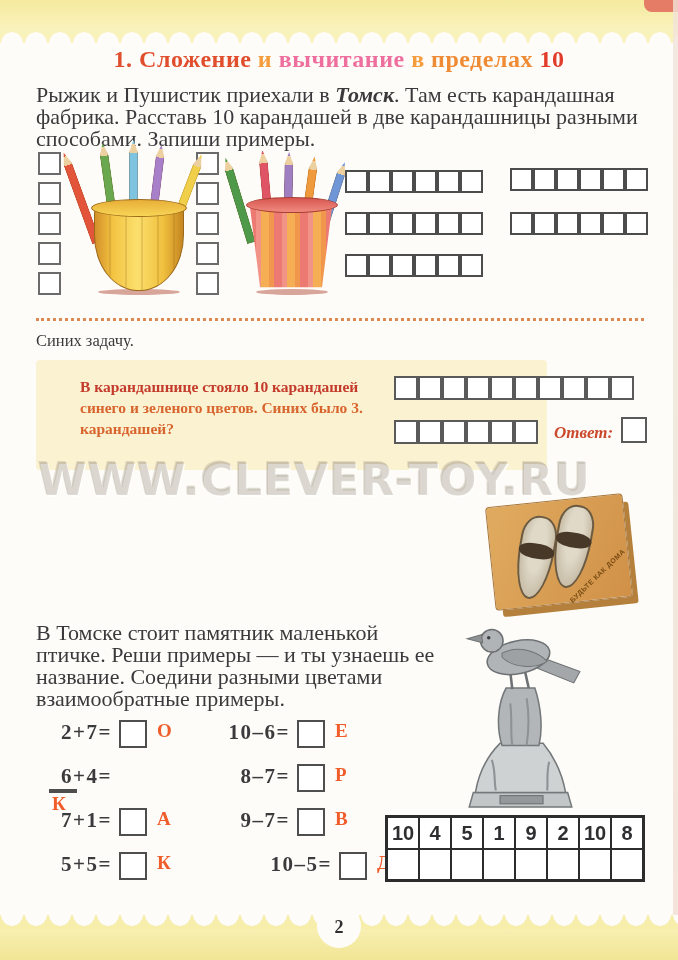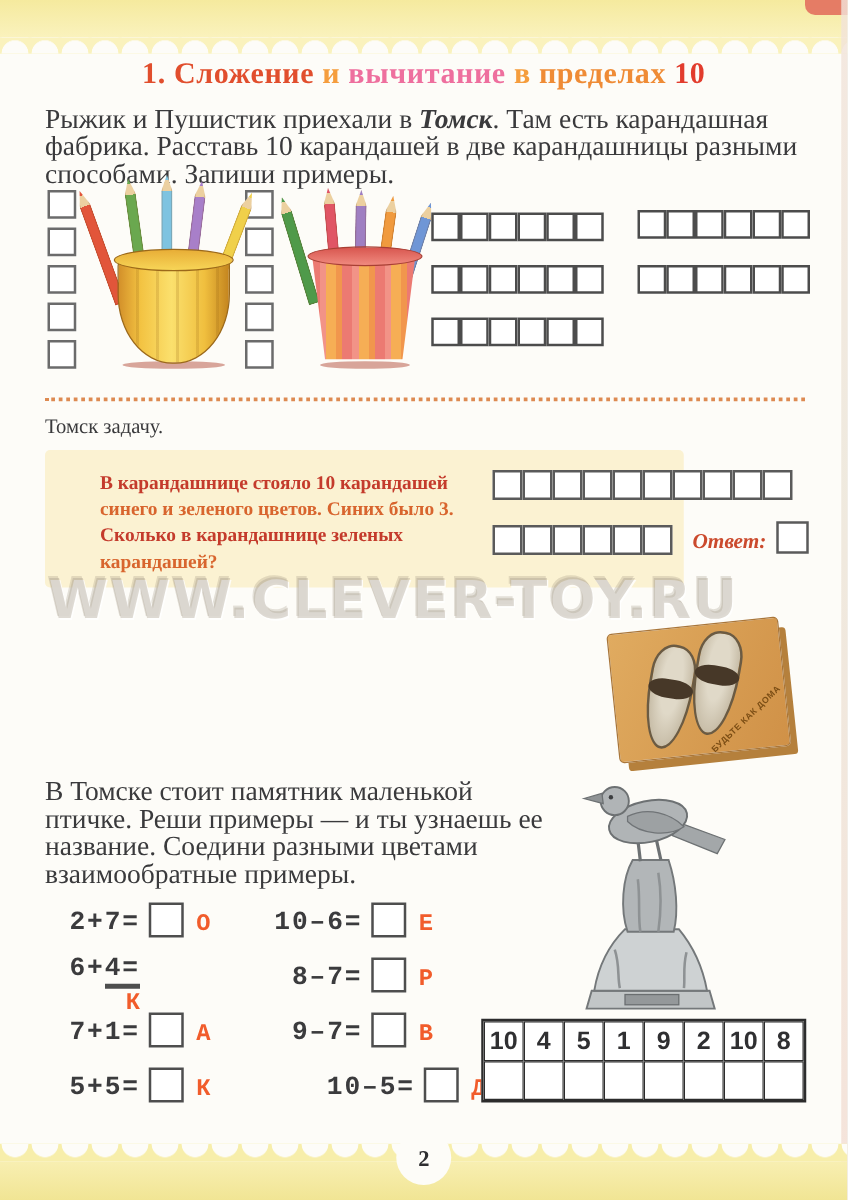--- a/index.html
+++ b/index.html
@@ -111,22 +111,22 @@
     border-radius:46% 46% 50% 50% / 26% 26% 62% 62%;
     transform:rotate(16deg); }
   .slipper::after { content:''; position:absolute; left:-2px; right:-2px; top:32%;
     height:15px; background:#473828; border-radius:45%/55%; }
   .slip1 { left:26px; top:12px; }
   .slip2 { left:64px; top:5px; }
   .slip-caption { position:absolute; right:-4px; bottom:20px; transform:rotate(-38deg);
     font:bold 7px "Liberation Sans",sans-serif; color:#7c4e15; letter-spacing:.5px; }
 
   
-  .eq-row { position:absolute; display:flex; align-items:flex-end; height:30px;
-    font-family:Liberation Mono, monospace; font-weight:bold; }
+  .eq-row { position:absolute; display:flex; align-items:flex-start; height:30px;
+    font-family:Liberation Serif, serif; font-weight:bold; }
   .eq-expr { font-size:21px; letter-spacing:1.5px; color:#3b3b3d; text-align:right; }
   .c1 .eq-expr { width:70px; }
   .c2 .eq-expr { width:86px; }
   .eq-box { width:24px; height:24px; border:2px solid #4e4e4e; background:#fff;
     margin-left:7px; }
   .eq-letter { font-size:19px; margin-left:10px; }
 
   
   .statue { position:absolute; top:606px; left:438px; }
 
@@ -237,27 +237,26 @@
         <div class="gcell"></div>
         <div class="gcell"></div>
         <div class="gcell"></div>
         <div class="gcell"></div>
         <div class="gcell"></div>
         <div class="gcell"></div>
       </div>
   </div>
 
   <div class="divider"></div>
-  <div class="solve-heading">Томск задачу.</div>
+  <div class="solve-heading">Синих задачу.</div>
 
   <div class="task-box">
     <div class="task-text">
       <div class="task-line" style="color: rgb(196, 59, 44);">В карандашнице стояло 10 карандашей</div>
       <div class="task-line" style="color: rgb(216, 101, 46);">синего и зеленого цветов. Синих было 3.</div>
-      <div class="task-line" style="color: rgb(196, 59, 44);">Сколько в карандашнице зеленых</div>
       <div class="task-line" style="color: rgb(216, 101, 46);">карандашей?</div>
     </div>
     <div class="answer-grid ag-top">
         <div class="acell"></div>
         <div class="acell"></div>
         <div class="acell"></div>
         <div class="acell"></div>
         <div class="acell"></div>
         <div class="acell"></div>
         <div class="acell"></div>

